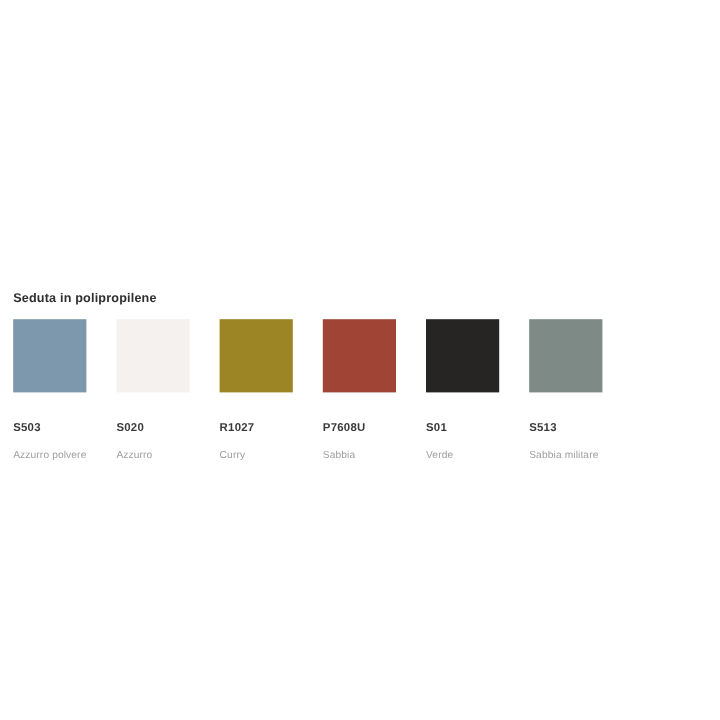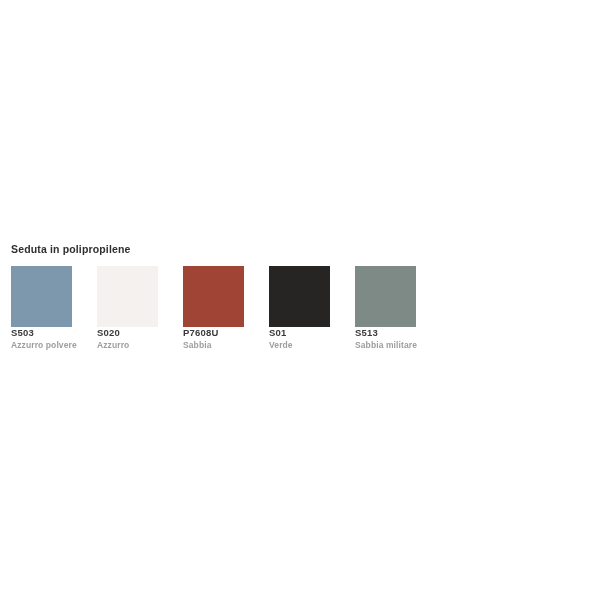--- a/index.html
+++ b/index.html
@@ -56,33 +56,33 @@
   }
 
   .swatch-chip {
     width: 61px;
     height: 61px;
     display: block;
     box-sizing: border-box;
   }
 
   .swatch-code {
-    margin-top: 0;
+    margin-top: 24px;
     font-size: 9.5px;
     font-weight: bold;
     letter-spacing: 0.2px;
     color: #3a3a3a;
     line-height: 12px;
     white-space: nowrap;
   }
 
   .swatch-name {
-    margin-top: 1px;
+    margin-top: 11px;
     font-size: 8.5px;
-    font-weight: bold;
+    font-weight: normal;
     letter-spacing: 0.1px;
     color: #9e9e9e;
     line-height: 11px;
     white-space: nowrap;
   }
 </style>
 </head>
 <body style="background: rgb(255, 255, 255);">
 
 <div id="swatch-sheet">
@@ -96,20 +96,25 @@
       <span class="swatch-code">S503</span>
       <span class="swatch-name">Azzurro polvere</span>
     </div>
 
     <div class="swatch-cell">
       <span class="swatch-chip" style="background-color: rgb(245, 241, 239);"></span>
       <span class="swatch-code">S020</span>
       <span class="swatch-name">Azzurro</span>
     </div>
 
+    <div class="swatch-cell">
+      <span class="swatch-chip" style="background-color: rgb(155, 133, 36);"></span>
+      <span class="swatch-code">R1027</span>
+      <span class="swatch-name">Curry</span>
+    </div>
 
     <div class="swatch-cell">
       <span class="swatch-chip" style="background-color: rgb(160, 69, 54);"></span>
       <span class="swatch-code">P7608U</span>
       <span class="swatch-name">Sabbia</span>
     </div>
 
     <div class="swatch-cell">
       <span class="swatch-chip" style="background-color: rgb(38, 37, 35);"></span>
       <span class="swatch-code">S01</span>

